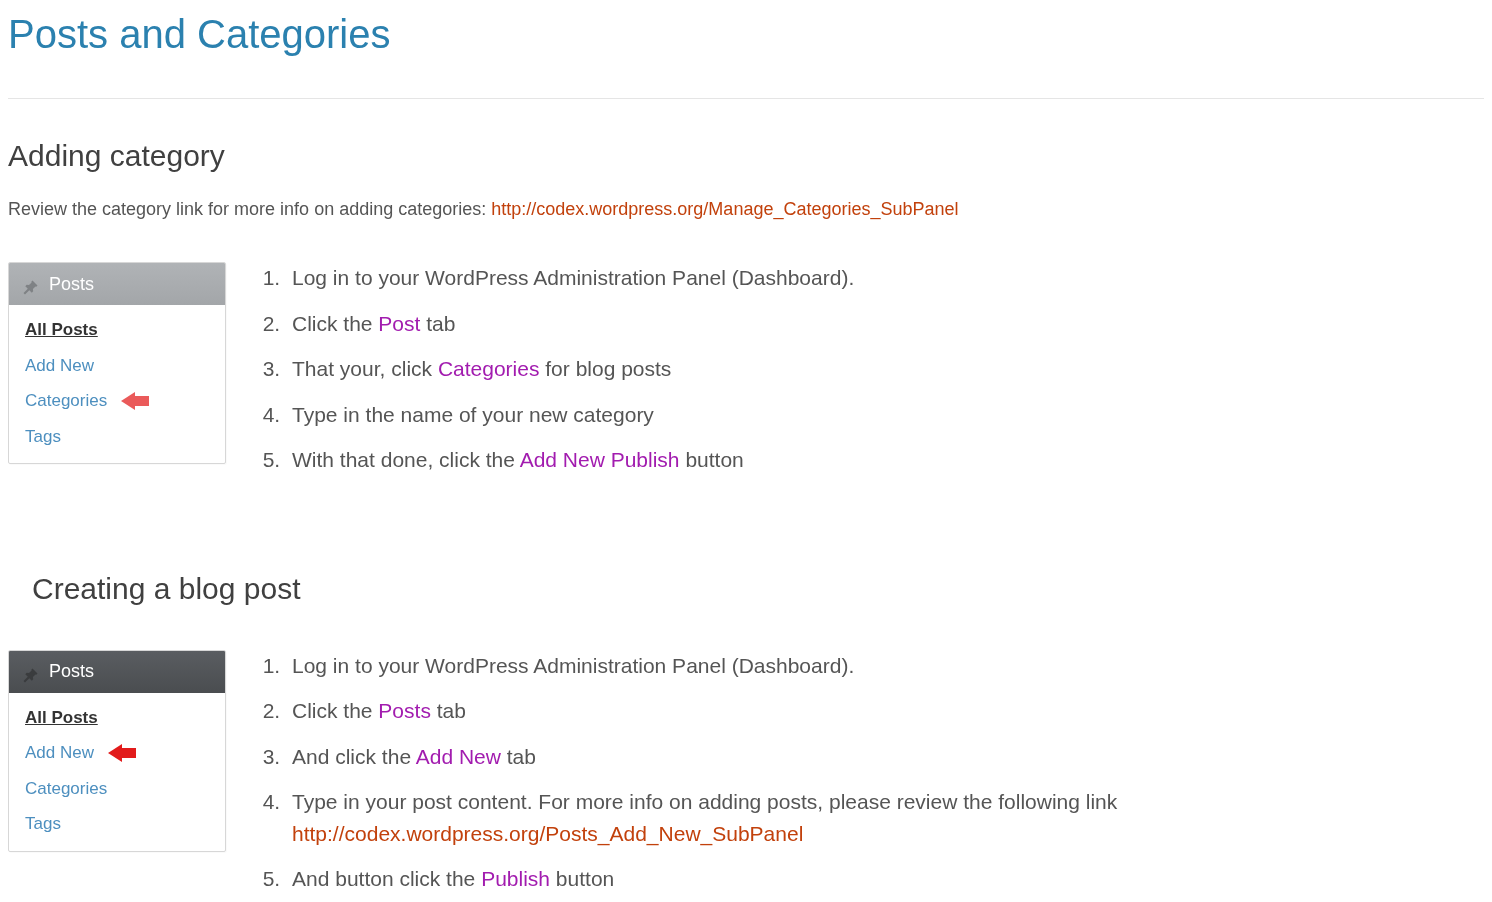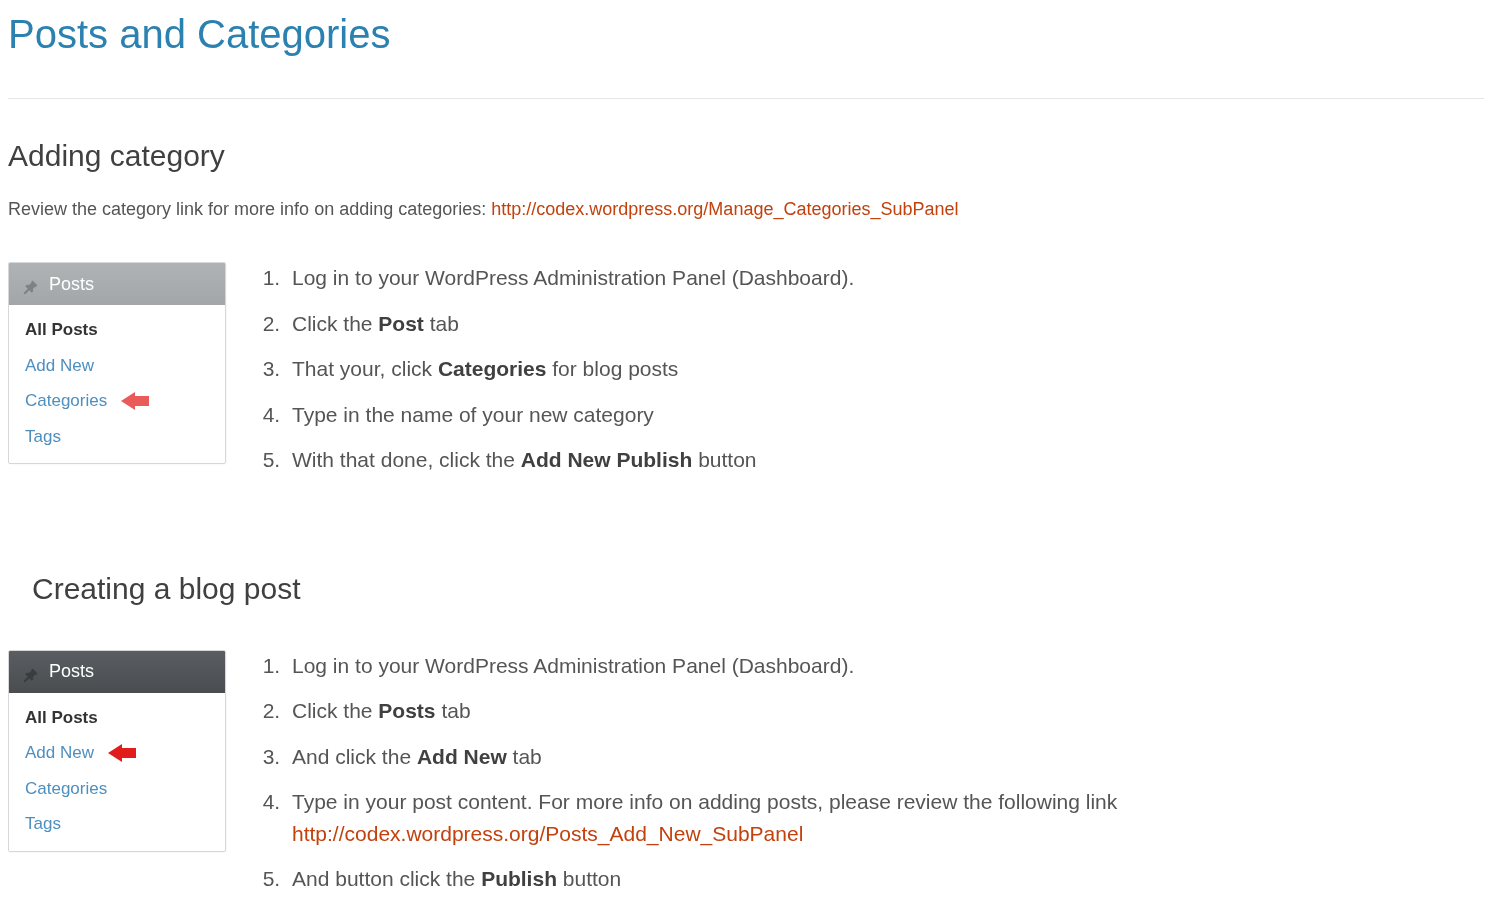--- a/index.html
+++ b/index.html
@@ -92,21 +92,21 @@
     flex-direction: column;
     gap: 10px;
     font-size: 17px;
   }
   .sidebar-item {
     display: flex;
     align-items: center;
     gap: 14px;
   }
   .sidebar-item .lbl { color: #4d8fbf; }
-  .sidebar-item.bold .lbl { color: #333; font-weight: 700; }
+  .sidebar-item.bold .lbl { color: #333; font-weight: 700; text-decoration: underline; }
 
   .arrow {
     width: 30px; height: 18px; position: relative;
   }
   .arrow::before {
     content: "";
     position: absolute;
     left: 0; top: 0;
     border-top: 9px solid transparent;
     border-bottom: 9px solid transparent;
@@ -123,21 +123,21 @@
   .arrow.red::after   { background: #e21b1b; }
 
   ol.steps {
     margin: 0;
     padding-left: 20px;
     font-size: 21px;
     color: #555;
   }
   ol.steps li { margin: 0 0 14px 0; padding-left: 6px; }
   ol.steps li:last-child { margin-bottom: 0; }
-  .b { font-weight: 700; color: #404040; }
+  .b { font-weight: 400; color: #a21caf; }
 </style>
 </head>
 <body>
 
 <h1 class="page-title">Posts and Categories</h1>
 <hr class="title-rule">
 
 <h2 class="section-heading">Adding category</h2>
 <p class="intro">
   <span>Review the category link for more info on adding categories: </span>

